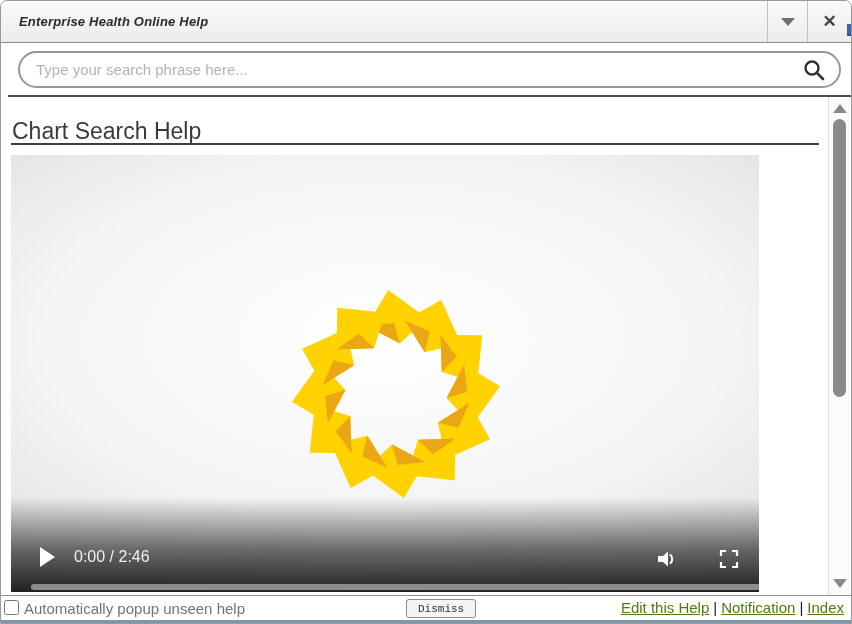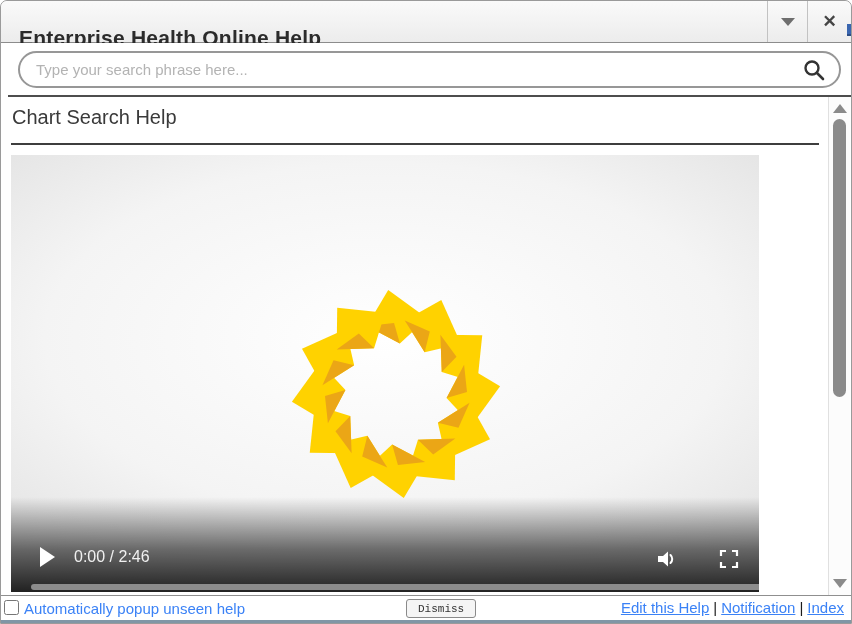--- a/index.html
+++ b/index.html
@@ -12,22 +12,22 @@
   }
 
   
   .titlebar {
     position:absolute; top:0; left:0; right:0; height:42px;
     background:linear-gradient(#fafafa,#ececec);
     border-bottom:1px solid #8c8c8c;
     border-radius:6px 6px 0 0;
   }
   .titlebar-title {
-    position:absolute; left:18px; top:16px; line-height:41px;
-    font-size:21px; font-weight:bold; color:#2b2b2b; letter-spacing:0.2px;
+    position:absolute; left:18px; top:0; line-height:41px;
+    font-size:13px; font-weight:bold; color:#2b2b2b; letter-spacing:0.2px;font-style:italic;
   }
   .tb-btn {
     position:absolute; top:0; height:41px; border-left:1px solid #c2c2c2;
     display:flex; align-items:center; justify-content:center; cursor:pointer;
   }
   .tb-collapse { right:44px; width:40px; }
   .tb-close { right:0; width:44px; }
   .caret-down {
     width:0; height:0; border-left:7px solid transparent;
     border-right:7px solid transparent; border-top:8px solid #6e6e6e;
@@ -46,21 +46,21 @@
   .search-input {
     position:absolute; left:16px; right:48px; top:0; height:33px;
     border:none; outline:none; font-size:15px; color:#333;
     font-family:"Liberation Sans", sans-serif;
   }
   .search-input::placeholder { color:#b3b3b3; }
   .search-icon-box { position:absolute; right:13px; top:5px; width:24px; height:24px; cursor:pointer; }
 
   
   .content { position:absolute; top:96px; left:0; right:0; bottom:28px; background:#fff; }
-  .page-heading { position:absolute; left:11px; top:9px; font-size:20px; color:#3a3a3a; }
+  .page-heading { position:absolute; left:11px; top:21px; font-size:23px; color:#3a3a3a; }
   .heading-rule { position:absolute; left:10px; top:46px; width:808px; border-top:2px solid #3e3e3e; }
 
   
   .video {
     position:absolute; left:10px; top:58px; width:748px; height:437px;
     background:radial-gradient(130% 115% at 50% 42%, #ffffff 0%, #f4f4f4 35%, #dedede 62%, #a0a0a0 100%);
     overflow:hidden;
   }
   .logo { position:absolute; left:calc(50% + 11px); top:calc(50% + 22px); transform:translate(-50%,-50%); }
   .controls-shade {
@@ -97,29 +97,29 @@
   }
   .clipped-frag { position:absolute; right:0; top:23px; width:4px; height:12px;
     background:#3a66b0; border-bottom:2px solid #2c4d86; }
 
   
   .footer {
     position:absolute; left:0; right:0; bottom:0; height:28px;
     background:#fff; border-top:1px solid #8f8f8f; border-bottom:3px solid #8096a6;
   }
   .auto-popup-checkbox { position:absolute; left:3px; top:4px; width:15px; height:15px; cursor:pointer; }
-  .auto-popup-label { position:absolute; left:23px; top:0; line-height:25px; font-size:15px; color:#3b82f6; }
+  .auto-popup-label { position:absolute; left:23px; top:0; line-height:25px; font-size:15px; color:#737373; }
   .dismiss-btn {
     position:absolute; left:405px; top:3px; height:19px; padding:0 11px;
     font-size:11px; color:#333; background:#f5f5f5;
     border:1px solid #8a8a8a; border-radius:3px; cursor:pointer;
     font-family:Liberation Mono, monospace;
   }
   .footer-links { position:absolute; right:7px; top:0; line-height:24px; font-size:15px; color:#1b1b1b; }
-  .footer-link { text-decoration:underline; cursor:pointer; color:#3b82f6; }
+  .footer-link { text-decoration:underline; cursor:pointer; color:#4d7c0f; }
   .link-sep { padding:0 4px; }
 </style>
 </head>
 <body>
 
 <div class="dialog">
 
   <div class="titlebar">
     <div class="titlebar-title">Enterprise Health Online Help</div>
     <div class="tb-btn tb-collapse">

